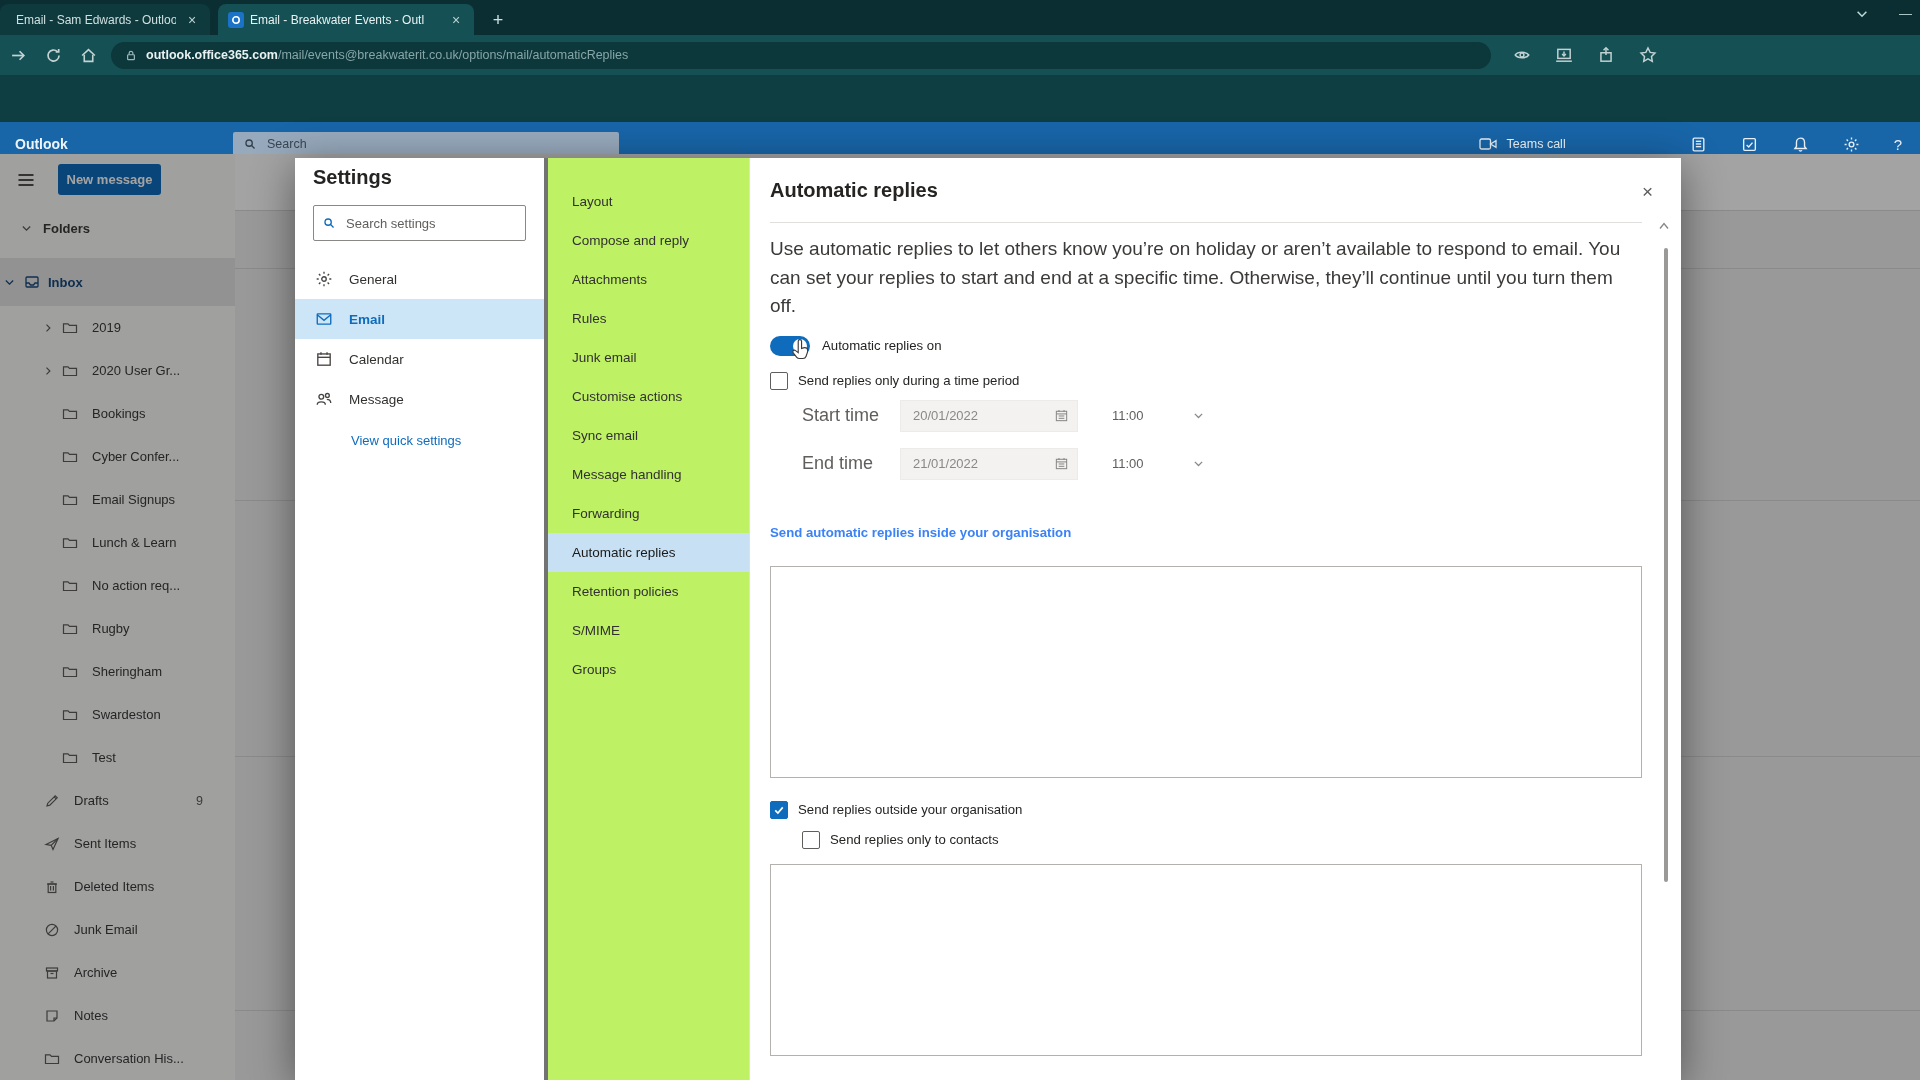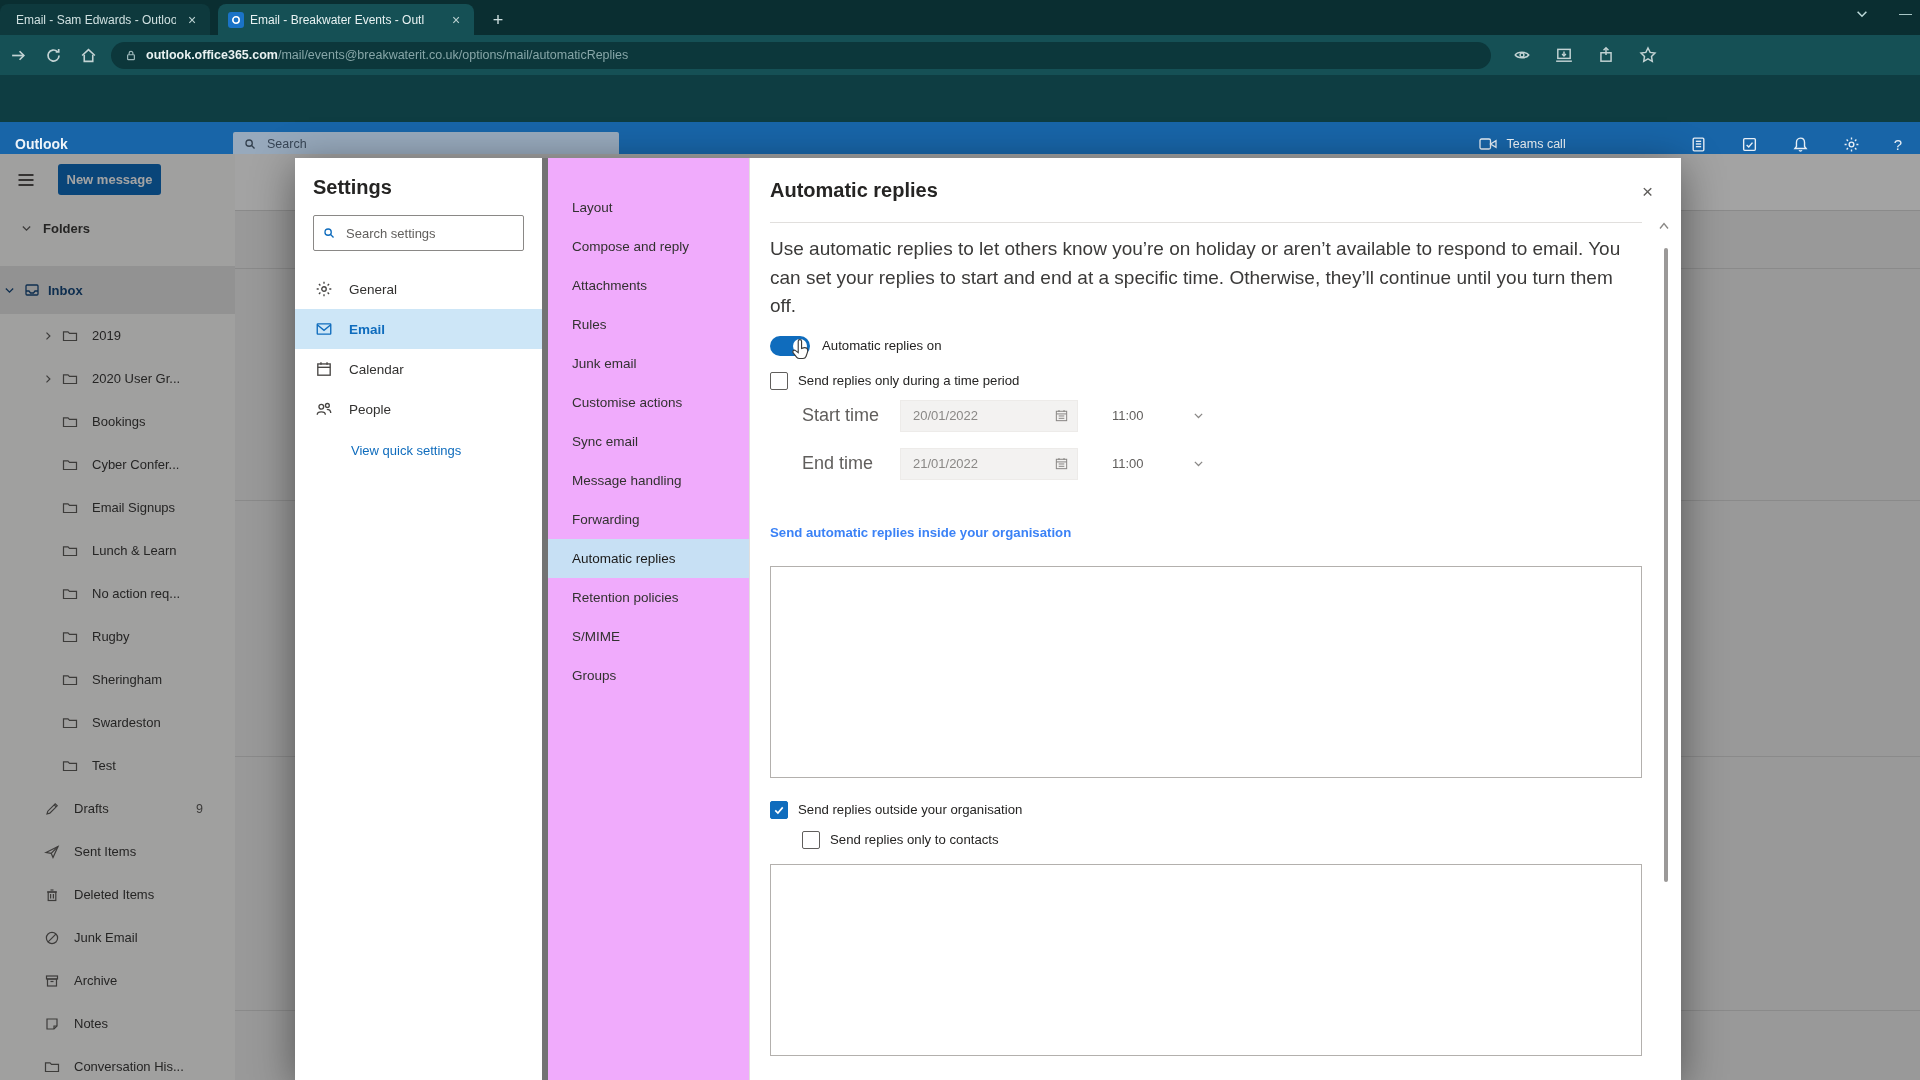--- a/index.html
+++ b/index.html
@@ -37,52 +37,52 @@
   .owa-right{margin-left:auto;display:flex;align-items:center;gap:34px;padding-right:18px}
   .teamscall{display:flex;align-items:center;gap:10px;font-size:12.5px;color:#eef4f9;margin-right:90px}
   .hicon{color:#e8eff6}
 
   
   .app-body{position:absolute;left:0;top:154px;width:1920px;height:926px;background:#f0f0f0}
   .sidebar{position:absolute;left:0;top:0;width:235px;height:926px;background:#fafaf9;box-sizing:border-box}
   .side-top{display:flex;align-items:center;padding:10px 0 0 16px}
   .newmsg{margin-left:22px;width:103px;height:31px;background:#0f6cbd;color:#ffffff;border:none;border-radius:3px;
     font-size:13px;font-weight:bold;font-family:inherit}
-  .folders-hdr{display:flex;align-items:center;gap:10px;padding:26px 0 30px 20px;font-size:13px;font-weight:bold;color:#3b3a39}
+  .folders-hdr{display:flex;align-items:center;gap:10px;padding:26px 0 22px 20px;font-size:13px;font-weight:bold;color:#3b3a39}
   .inbox-row{display:flex;align-items:center;gap:8px;height:48px;background:#e5e5e5;color:#17497c;font-weight:bold;
     font-size:13px;padding-left:3px}
   .frow{display:flex;align-items:center;height:43px;font-size:13px;color:#3b3a39}
   .frow .chev{width:20px;margin-left:42px;color:#605e5c}
   .frow .nochev{width:20px;margin-left:42px}
   .frow .ficon{margin-right:14px;color:#605e5c}
   .srow{display:flex;align-items:center;height:43px;font-size:13px;color:#3b3a39;padding-left:44px}
   .srow .ficon{margin-right:14px;color:#605e5c}
   .srow .count{margin-left:auto;margin-right:32px;color:#605e5c;font-size:12.5px}
   .list-area{position:absolute;left:235px;top:0;width:1685px;height:926px;background:#f0f0f0}
   .list-toolbar{position:absolute;left:0;top:0;width:1685px;height:56px;background:#fff;border-bottom:1px solid #d8d8d8}
   .rowline{position:absolute;left:0;width:1685px;height:1px;background:#d8d8d8}
 
   .dim{position:absolute;left:0;top:0;width:1920px;height:926px;background:rgba(0,0,0,0.36)}
 
   
   .modal{position:absolute;left:295px;top:4px;width:1386px;height:922px;background:#fff;
     box-shadow:0 8px 40px rgba(0,0,0,.45);display:flex}
-  .col1{width:253px;box-sizing:border-box;border-right:6px solid #737373;padding-top:18px}
+  .col1{width:253px;box-sizing:border-box;border-right:4px solid #737373;padding-top:8px}
   .col1 h1{margin:0 0 16px 18px;font-size:20px;font-weight:bold;color:#252423}
   .set-search{display:flex;align-items:center;margin:0 18px 18px 18px;height:34px;border:1px solid #8a8886;border-radius:2px;
     padding:0 8px;color:#605e5c}
   .set-search input{border:none;outline:none;font-size:13px;margin-left:8px;width:150px;color:#323130;font-family:inherit}
   .set-search input::placeholder{color:#605e5c}
   .cat{display:flex;align-items:center;height:40px;font-size:13.5px;color:#323130}
   .cat .cicon{margin:0 16px 0 20px;color:#484644}
   .cat.selected{background:#cde6f7;color:#0f6cbd;font-weight:bold}
   .cat.selected .cicon{color:#0f6cbd}
   .quicklink{margin:14px 0 0 56px;font-size:13px;color:#0f6cbd}
 
-  .col2{width:202px;box-sizing:border-box;background:#f0abfc;border-right:1px solid #e1dfdd;padding-top:30px}
+  .col2{width:202px;box-sizing:border-box;background:#bef264;border-right:1px solid #e1dfdd;padding-top:24px}
   .sub{height:39px;display:flex;align-items:center;padding-left:24px;font-size:13.5px;color:#323130}
   .sub.selected{background:#c7e0f4;color:#1b1a19}
 
   .col3{position:relative;width:931px;box-sizing:border-box;padding:0 39px 0 20px}
   .panel-head{height:64px;display:flex;align-items:center;border-bottom:1px solid #e1dfdd}
   .panel-head h2{margin:0;font-size:20px;font-weight:bold;color:#252423}
   .close-btn{position:absolute;top:24px;right:28px;font-size:19px;color:#605e5c;line-height:1}
   .desc{margin-top:12px;font-size:19px;line-height:1.5;color:#3b3a39;width:872px}
   .toggle-row{margin-top:14px;display:flex;align-items:center;gap:12px;position:relative;height:22px}
   .toggle{width:40px;height:20px;border-radius:10px;background:#0f6cbd;position:relative}
@@ -515,21 +515,21 @@
       </div>
       <div class="cat">
         <span class="cicon">
             <svg width="18" height="18" viewBox="0 0 16 16" fill="none" stroke="currentColor" stroke-width="1.2">
               <circle cx="5.6" cy="6" r="2.1"></circle>
               <path d="M2,13 C2,9.8 9.2,9.8 9.2,13"></path>
               <circle cx="11" cy="4.8" r="1.7"></circle>
               <path d="M10.5,8.3 C12.8,8.3 14,9.8 14,11.5"></path>
             </svg>
           </span>
-        <span>People</span>
+        <span>Message</span>
       </div>
       <div class="quicklink">View quick settings</div>
     </div>
 
     <div class="col2">
       <div class="sub">Layout</div>
       <div class="sub">Compose and reply</div>
       <div class="sub">Attachments</div>
       <div class="sub">Rules</div>
       <div class="sub">Junk email</div>

